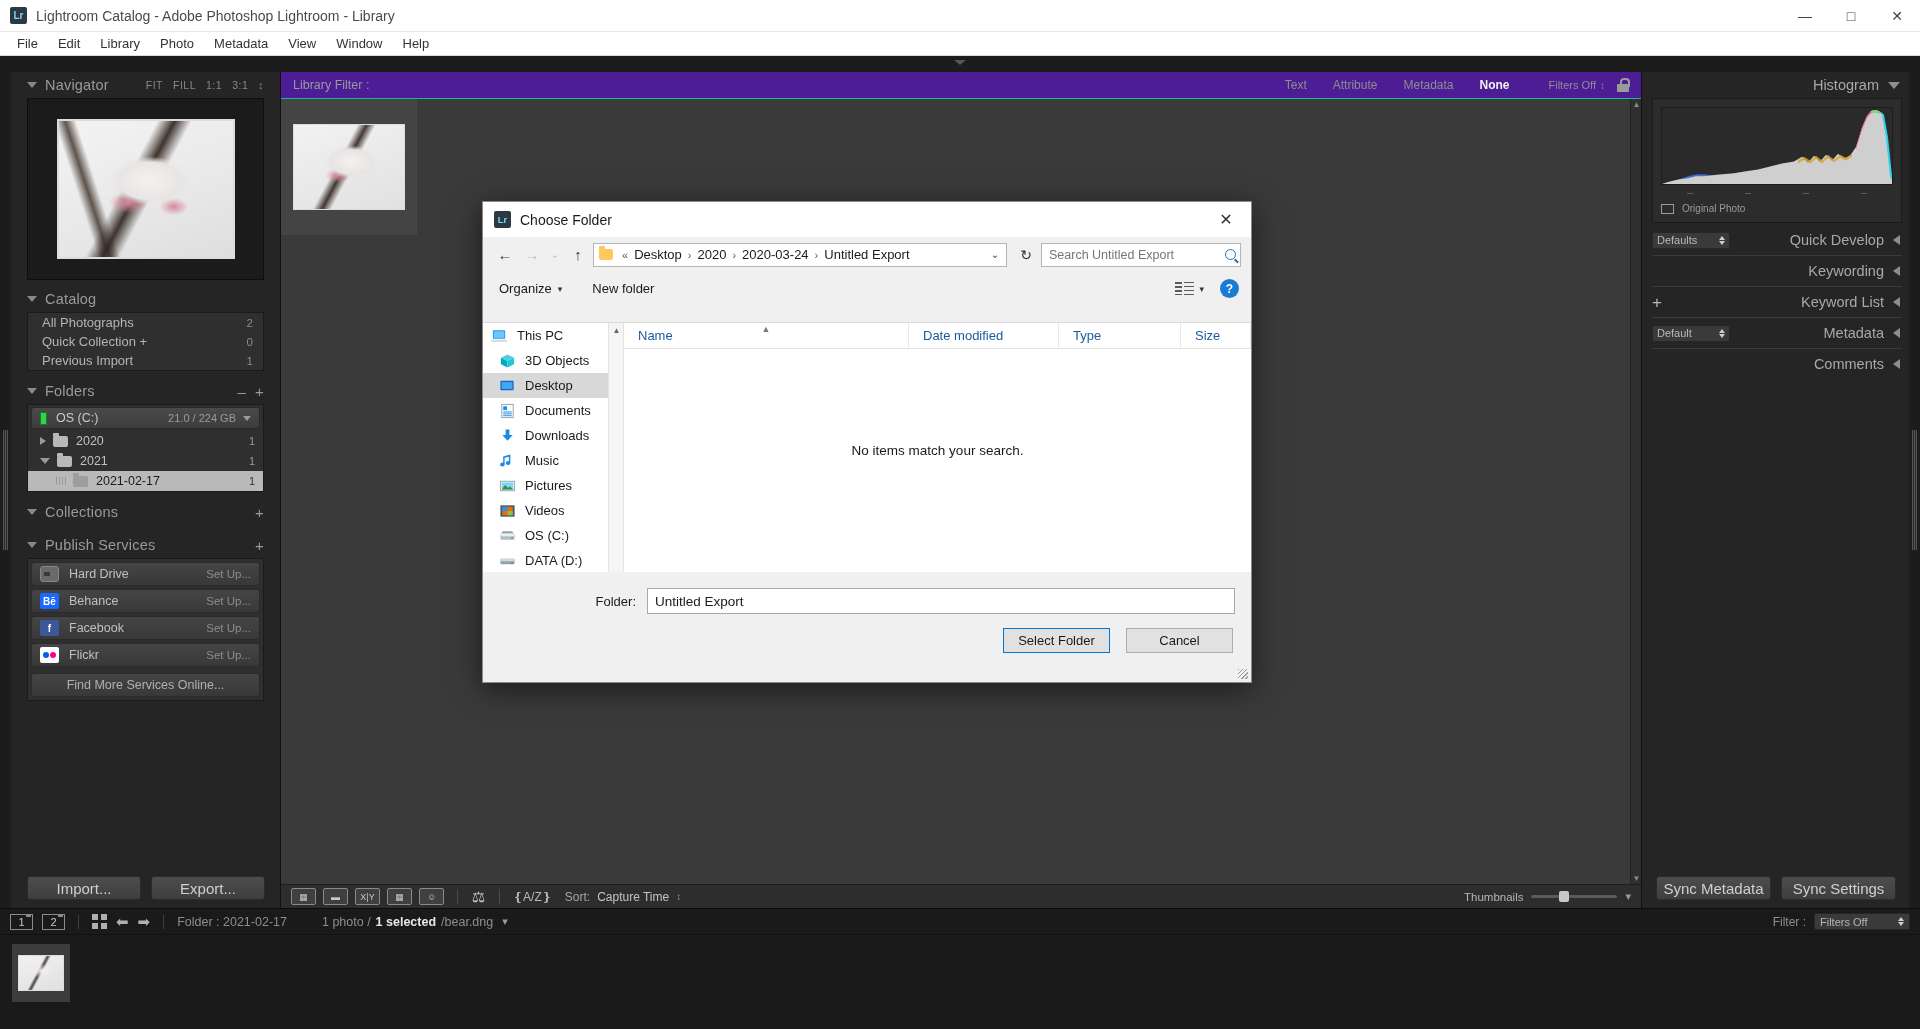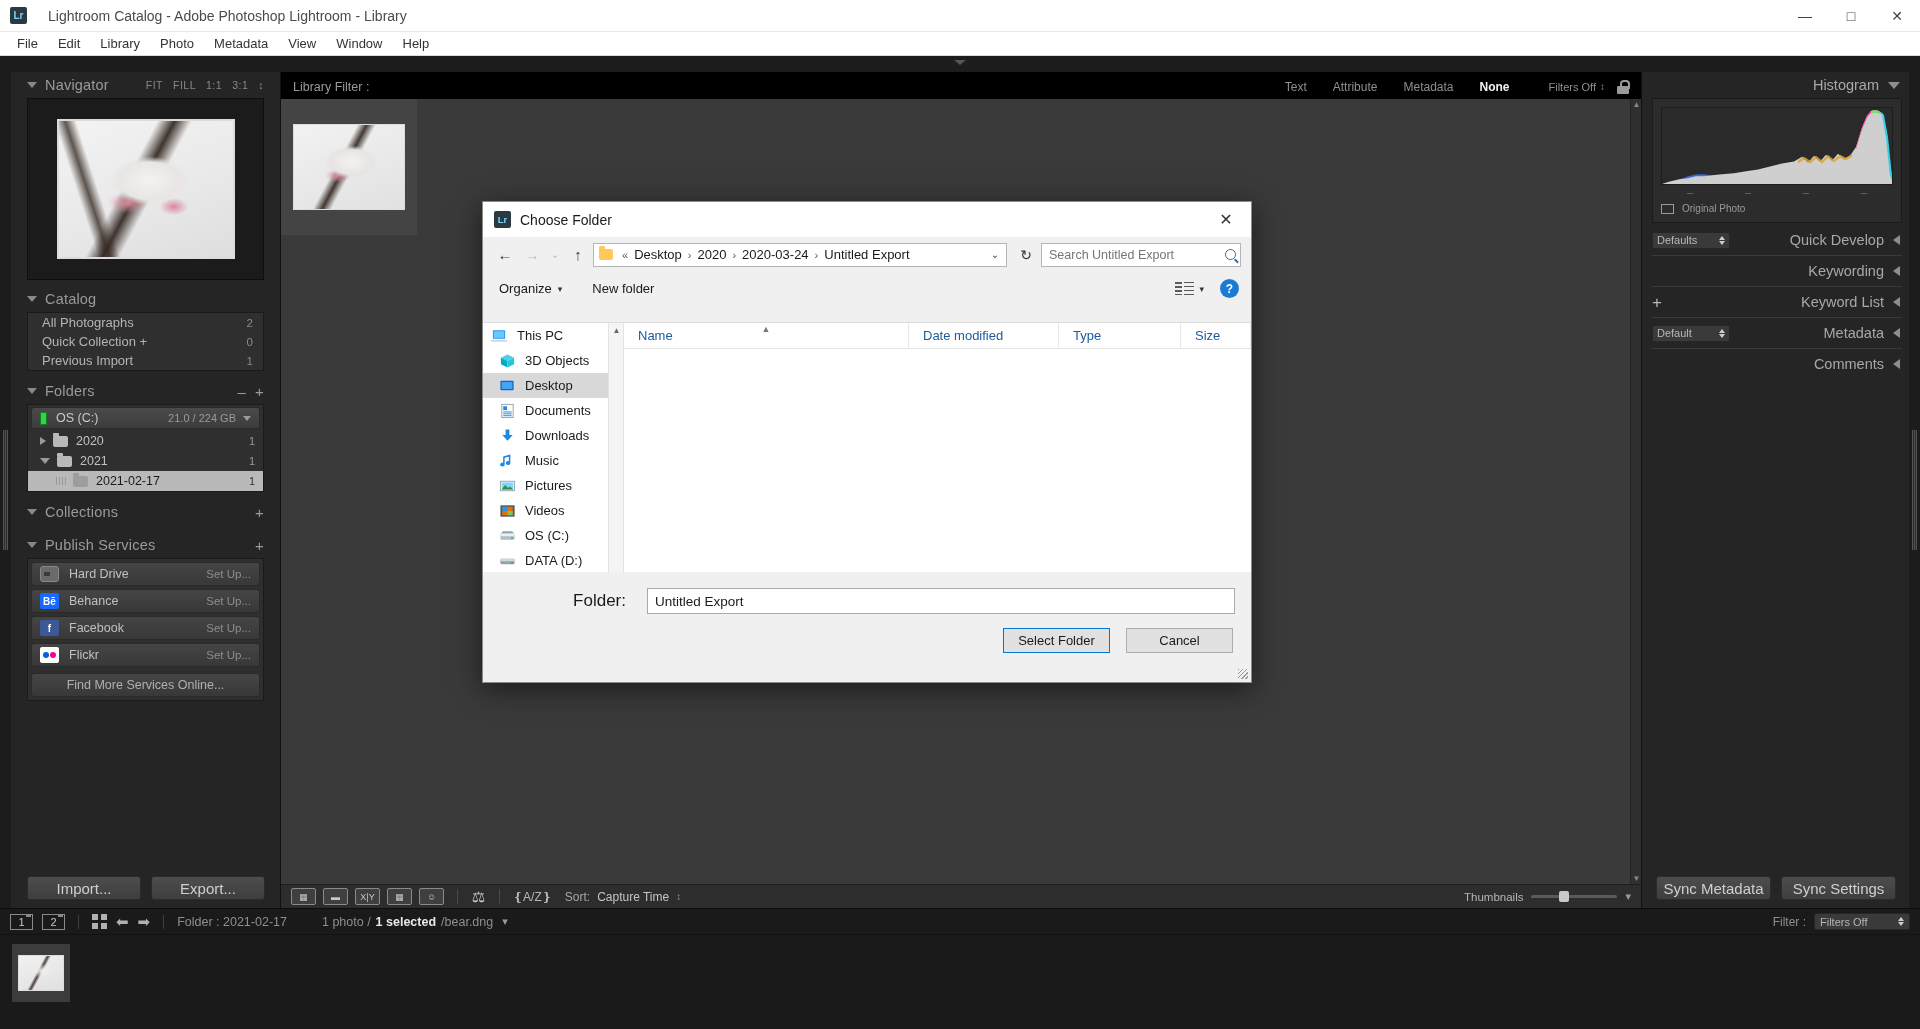--- a/index.html
+++ b/index.html
@@ -15,21 +15,21 @@
   .titlebar {
     height: 32px; background: #ffffff; display: flex; align-items: center;
     padding-left: 10px; border-bottom: 1px solid #e8e8e8;
   }
   .lr-badge {
     width: 17px; height: 17px; background: #2b3a42; color: #7fd4f5;
     font-size: 10px; font-weight: bold; display: flex; align-items: center;
     justify-content: center; border-radius: 2px; margin-right: 9px;
     font-family: "Liberation Sans", sans-serif;
   }
-  .titlebar-text { font-size: 14px; color: #4b4b4b; margin-left: 12px; }
+  .titlebar-text { font-size: 14px; color: #4b4b4b; }
   .win-btns { margin-left: auto; display: flex; height: 32px; }
   .win-btn {
     width: 46px; height: 32px; display: flex; align-items: center;
     justify-content: center; color: #444; font-size: 14px;
   }
 
   
   .menubar {
     height: 24px; background: #ffffff; display: flex; align-items: center;
     padding-left: 8px; gap: 2px; border-bottom: 1px solid #dcdcdc;
@@ -144,21 +144,21 @@
 
   .left-footer{ position:absolute; bottom:0; left:11px; width:270px; height:40px; display:flex; align-items:center; gap:10px; padding:0 16px;}
   .lf-btn{flex:1;height:24px;display:flex;align-items:center;justify-content:center;
     background:linear-gradient(#4d4d4d,#3e3e3e);border:1px solid #2b2b2b;border-radius:3px;color:#cfcfcf;font-size:15px;}
 
   
   .center {
     position:absolute; top:16px; left:281px; width:1360px; height:836px; background:#3a3a3a;
   }
   .filterbar{
-    height:31px; background:#000000; border-bottom:2px solid #14b8a6; display:flex; align-items:center;
+    height:31px; background:#4c1d95; border-bottom:5px solid #14b8a6; display:flex; align-items:center;
     padding:0 12px; color:#9a9a9a; font-size:12.5px;
   }
   .fb-right{margin-left:auto;display:flex;align-items:center;gap:0;}
   .fb-tab{padding:3px 13px;color:#8e8e8e;font-size:12px;}
   .fb-tab.active{color:#f0f0f0;font-weight:bold;}
   .fb-filters{color:#8e8e8e;font-size:11px;margin-left:26px;}
   .fb-lock{width:12px;height:14px;margin-left:12px;position:relative;}
   .fb-lock:before{content:"";position:absolute;bottom:0;left:0;width:12px;height:8px;background:#9a9a9a;border-radius:1px;}
   .fb-lock:after{content:"";position:absolute;top:0;left:3px;width:6px;height:7px;border:2px solid #9a9a9a;border-bottom:none;border-radius:4px 4px 0 0;}
 
@@ -282,21 +282,21 @@
   .lh .sortmark{position:absolute;left:50%;top:1px;transform:translateX(-50%);color:#777;font-size:9px;}
   .lh.c-name{width:285px;} .lh.c-date{width:150px;} .lh.c-type{width:122px;} .lh.c-size{flex:1;}
   .empty-msg{position:absolute;top:120px;left:0;width:100%;text-align:center;font-size:13.5px;color:#1a1a1a;}
   .hscroll{position:absolute;bottom:0;left:0;width:100%;height:17px;background:#f0f0f0;border-top:1px solid #e3e3e3;display:flex;align-items:center;}
   .hs-arr{width:17px;height:17px;display:flex;align-items:center;justify-content:center;color:#666;font-size:8px;}
   .hs-track{flex:1;height:17px;background:#f0f0f0;position:relative;}
   .hs-thumb{position:absolute;left:4px;top:3px;width:555px;height:11px;background:#cdcdcd;}
 
   .dlg-foot{position:absolute;bottom:0;left:0;width:768px;height:110px;background:#f0f0f0;}
   .fld-row{display:flex;align-items:center;height:30px;margin-top:14px;padding:0 16px;}
-  .fld-label{width:148px;text-align:right;padding-right:21px;font-size:17px;color:#1a1a1a;}
+  .fld-label{width:148px;text-align:right;padding-right:11px;font-size:13px;color:#1a1a1a;}
   .fld-input{flex:1;height:26px;background:#fff;border:1px solid #a9a9a9;display:flex;align-items:center;padding:0 7px;}
   .fld-input input{border:none;outline:none;flex:1;font-size:13.5px;color:#1a1a1a;font-family:"Liberation Sans",sans-serif;}
   .btn-row{display:flex;justify-content:flex-end;gap:16px;padding:12px 18px 0 0;}
   .dbtn{width:107px;height:25px;font-size:13px;color:#1a1a1a;background:#e1e1e1;border:1px solid #adadad;
     display:flex;align-items:center;justify-content:center;}
   .dbtn.primary{background:#e1e1e1;border:1.6px solid #0078d7;}
   .resize-grip{position:absolute;right:3px;bottom:3px;width:10px;height:10px;
     background:repeating-linear-gradient(135deg,#9a9a9a 0 1px,transparent 1px 3px);}
 </style>
 </head>
@@ -765,20 +765,21 @@
             <div class="lh c-date">
               <span>Date modified</span>
             </div>
             <div class="lh c-type">
               <span>Type</span>
             </div>
             <div class="lh c-size">
               <span>Size</span>
             </div>
           </div>
+          <div class="empty-msg">No items match your search.</div>
           <div class="hscroll">
             <div class="hs-arr">◀</div>
             <div class="hs-track">
                 <div class="hs-thumb"></div>
               </div>
             <div class="hs-arr">▶</div>
           </div>
         </div>
       </div>
 

